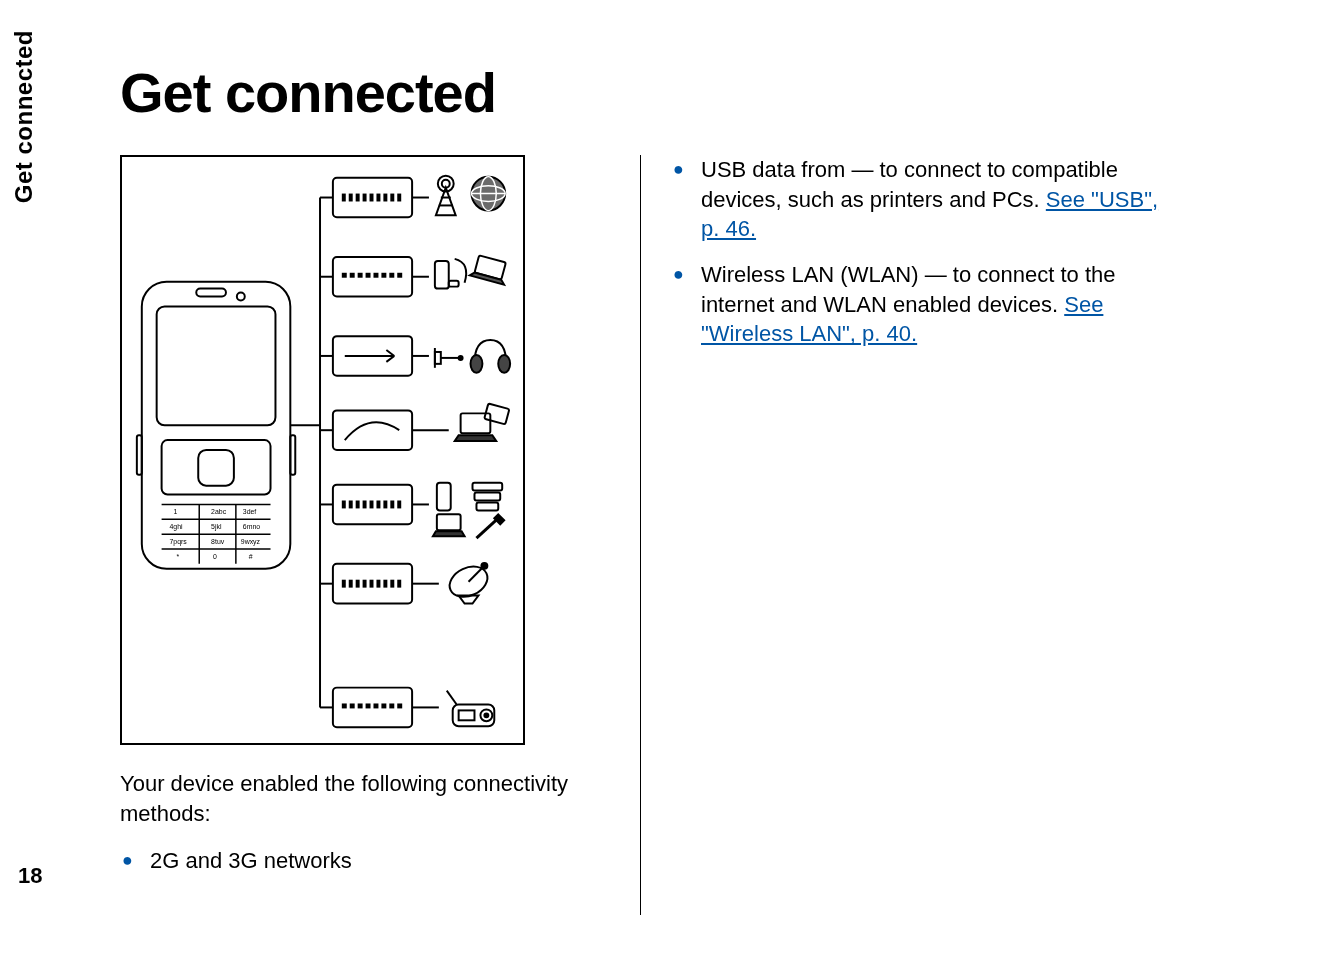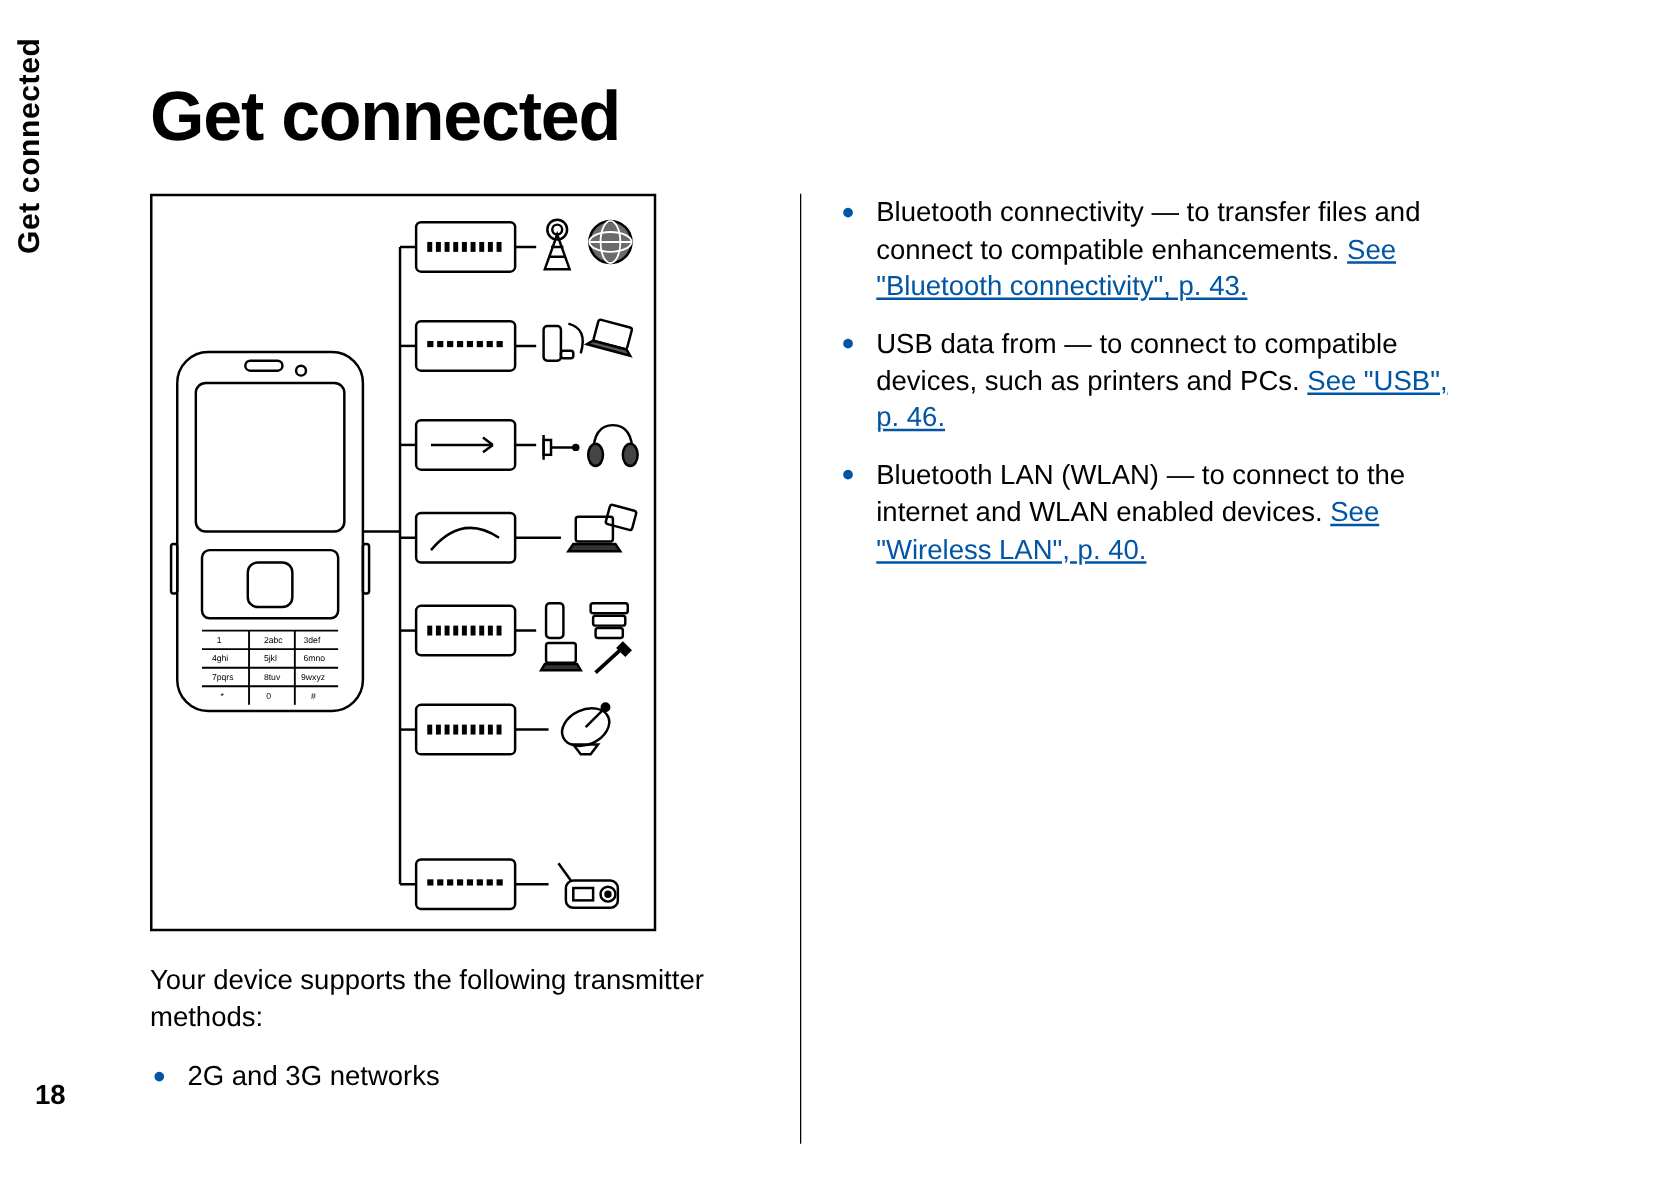--- a/index.html
+++ b/index.html
@@ -10,21 +10,21 @@
     left: 10px;
     top: 30px;
     writing-mode: vertical-rl;
     transform: rotate(180deg);
     font-weight: 700;
     font-size: 24px;
     letter-spacing: 0.5px;
   }
   .page-number {
     position: absolute;
-    left: 28px;
+    left: 18px;
     bottom: 65px;
     font-weight: 700;
     font-size: 22px;
   }
   .title {
     font-size: 56px;
     font-weight: 800;
     margin: 30px 0 30px 50px;
     letter-spacing: -1px;
   }
@@ -318,37 +318,34 @@
               <circle cx="40" cy="25" r="6"></circle>
               <circle cx="40" cy="25" r="2" fill="#000"></circle>
               <rect x="12" y="20" width="16" height="10"></rect>
               <line x1="10" y1="14" x2="0" y2="0"></line>
             </g>
           </g>
 
         </svg>
       </div>
 
-      <p class="intro">Your device supports the following transmitter methods:</p>
+      <p class="intro">Your device enabled the following connectivity methods:</p>
 
       <ul class="bullets">
         <li><span>2G and 3G networks</span></li>
       </ul>
     </div>
 
     <div class="col-divider"></div>
 
     <div class="col">
       <ul class="bullets">
         <li>
-          <span>Bluetooth connectivity — to transfer files and connect to compatible enhancements. </span><a href="#" class="link">See "Bluetooth connectivity", p. 43.</a>
-        </li>
-        <li>
           <span>USB data from — to connect to compatible devices, such as printers and PCs. </span><a href="#" class="link">See "USB", p. 46.</a>
         </li>
         <li>
-          <span>Bluetooth LAN (WLAN) — to connect to the internet and WLAN enabled devices. </span><a href="#" class="link">See "Wireless LAN", p. 40.</a>
+          <span>Wireless LAN (WLAN) — to connect to the internet and WLAN enabled devices. </span><a href="#" class="link">See "Wireless LAN", p. 40.</a>
         </li>
       </ul>
     </div>
 
   </div>
 </div>
 
 </body></html>

